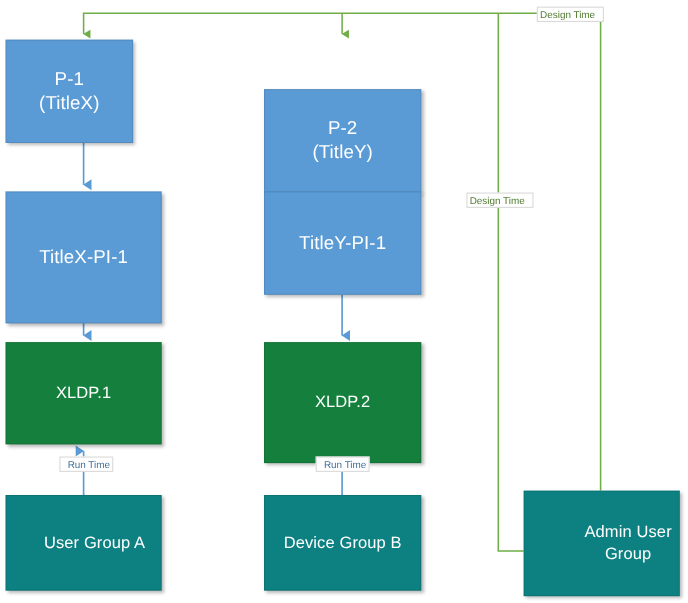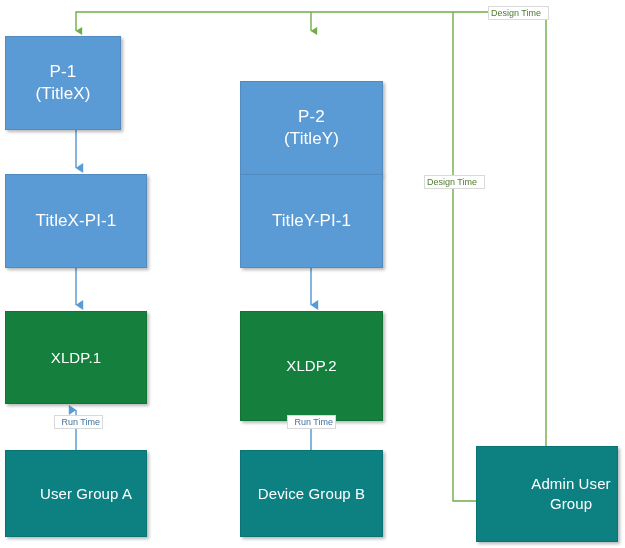--- a/index.html
+++ b/index.html
@@ -110,21 +110,21 @@
       <path d="M311,450 L311,410" fill="none" stroke="#5B9BD5" stroke-width="1.5" marker-end="url(#arrowBlueUp)"></path>
     </g>
   </svg>
 
   <div class="node blue" style="left:5px;top:36px;width:116px;height:94px;">P-1
 (TitleX)</div>
 
   <div class="node blue" style="left:240px;top:36px;width:143px;height:94px;margin-top:45px;">P-2
 (TitleY)</div>
 
-  <div class="node blue" style="left:5px;top:174px;width:142px;height:94px;">TitleX-PI-1</div>
+  <div class="node blue" style="left:5px;top:174px;width:142px;height:120px;">TitleX-PI-1</div>
 
   <div class="node blue" style="left:240px;top:174px;width:143px;height:94px;">TitleY-PI-1</div>
 
   <div class="node orange small" style="left:5px;top:311px;width:142px;height:93px;">XLDP.1</div>
 
   <div class="node orange small" style="left:240px;top:311px;width:143px;height:110px;">XLDP.2</div>
 
   <div class="node teal small" style="left:5px;top:450px;width:142px;height:87px;padding-left:20px;">User Group A</div>
 
   <div class="node teal small" style="left:240px;top:450px;width:143px;height:87px;">Device Group B</div>

